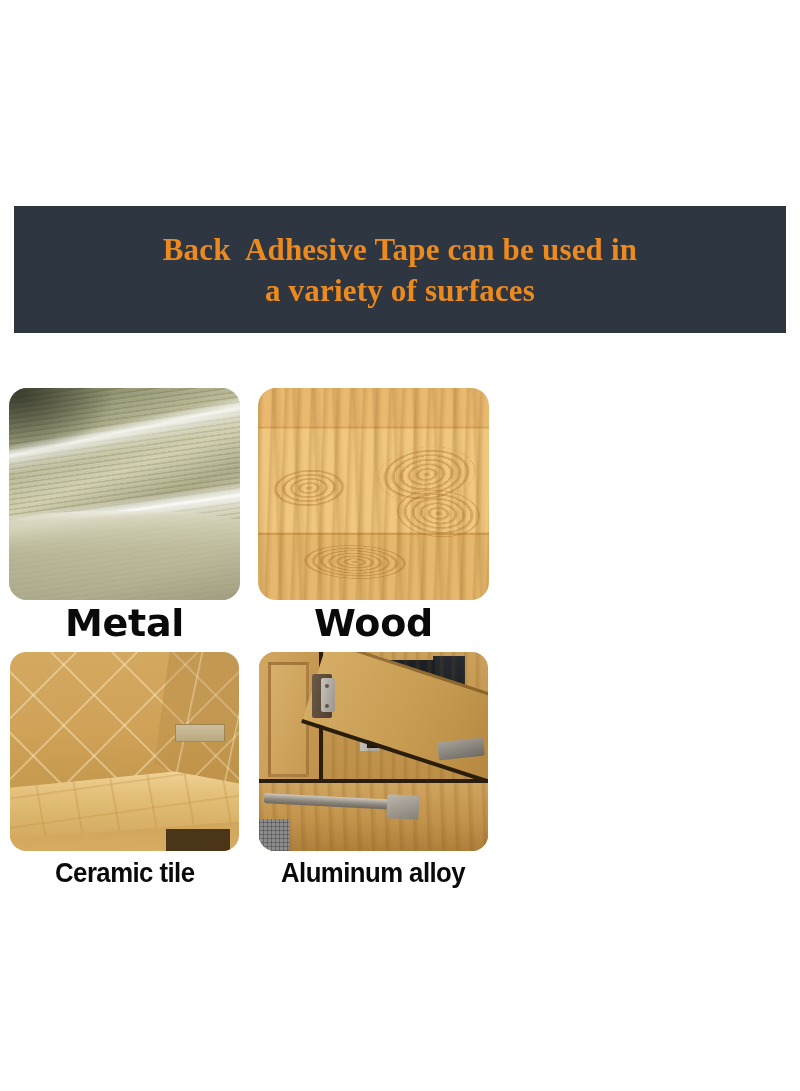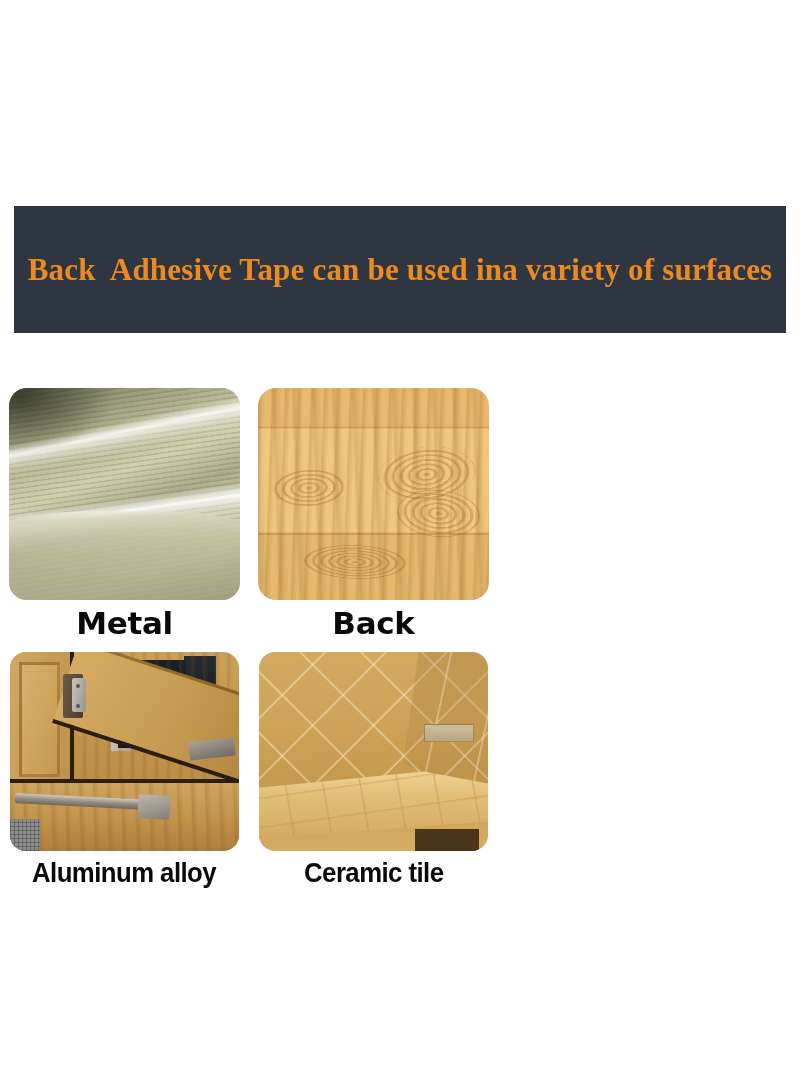--- a/index.html
+++ b/index.html
@@ -17,21 +17,21 @@
 
   
   #headline-banner {
     position: absolute;
     left: 14px;
     top: 206px;
     width: 772px;
     height: 127px;
     background: #2e3642;
     display: flex;
-    flex-direction: row;
+    flex-direction: column;
     align-items: center;
     justify-content: center;
     box-sizing: border-box;
   }
   .headline-line {
     color: #ed8a1e;
     font-family: "Liberation Serif", serif;
     font-weight: bold;
     font-size: 31px;
     line-height: 41px;
@@ -75,21 +75,21 @@
 
   .cell-label {
     margin-top: 4px;
     color: #0a0a0a;
     font-weight: bold;
     text-align: center;
     white-space: nowrap;
   }
   .row-top .cell-label {
     font-family: "DejaVu Sans", sans-serif;
-    font-size: 31px;
+    font-size: 38px;
     line-height: 38px;
     letter-spacing: -0.3px;
   }
   .row-bottom .cell-label {
     font-family: "Liberation Sans Narrow", "Liberation Sans", sans-serif;
     font-size: 28px;
     line-height: 36px;
     letter-spacing: -0.6px;
     transform: scaleX(0.92);
   }
@@ -503,26 +503,41 @@
     <div class="grid-cell">
       <div class="thumb">
         <div class="wood-bg">
           <div class="wood-grain"></div>
           <div class="wood-knot k1"></div>
           <div class="wood-knot k2"></div>
           <div class="wood-knot k3"></div>
           <div class="wood-knot k4"></div>
         </div>
       </div>
-      <div class="cell-label">Back</div>
+      <div class="cell-label">Wood</div>
     </div>
   </div>
 
   <div class="grid-row row-bottom">
 
+
+    <div class="grid-cell">
+      <div class="thumb">
+        <div class="ceramic-bg">
+          <div class="ceramic-diamonds"></div>
+          <div class="ceramic-rightwall"></div>
+          <div class="ceramic-rightwall-lines"></div>
+          <div class="ceramic-switch"></div>
+          <div class="ceramic-darkgap"></div>
+          <div class="ceramic-counter"></div>
+          <div class="ceramic-counter-grid"></div>
+        </div>
+      </div>
+      <div class="cell-label">Ceramic tile</div>
+    </div>
 
     <div class="grid-cell">
       <div class="thumb">
         <div class="alu-bg">
           <div class="alu-glass-dark2"></div>
           <div class="alu-glass-frame"></div>
           <div class="alu-glass-dark"></div>
           <div class="alu-grain"></div>
           <div class="alu-panel-left"></div>
           <div class="alu-panel-left-inner"></div>
@@ -534,29 +549,14 @@
           <div class="alu-hinge-screw s2"></div>
           <div class="alu-sill"></div>
           <div class="alu-sill-grain"></div>
           <div class="alu-stay"></div>
           <div class="alu-stay-block"></div>
           <div class="alu-mesh"></div>
         </div>
       </div>
       <div class="cell-label">Aluminum alloy</div>
     </div>
-
-    <div class="grid-cell">
-      <div class="thumb">
-        <div class="ceramic-bg">
-          <div class="ceramic-diamonds"></div>
-          <div class="ceramic-rightwall"></div>
-          <div class="ceramic-rightwall-lines"></div>
-          <div class="ceramic-switch"></div>
-          <div class="ceramic-darkgap"></div>
-          <div class="ceramic-counter"></div>
-          <div class="ceramic-counter-grid"></div>
-        </div>
-      </div>
-      <div class="cell-label">Ceramic tile</div>
-    </div>
   </div>
 </div>
 
 </body></html>

